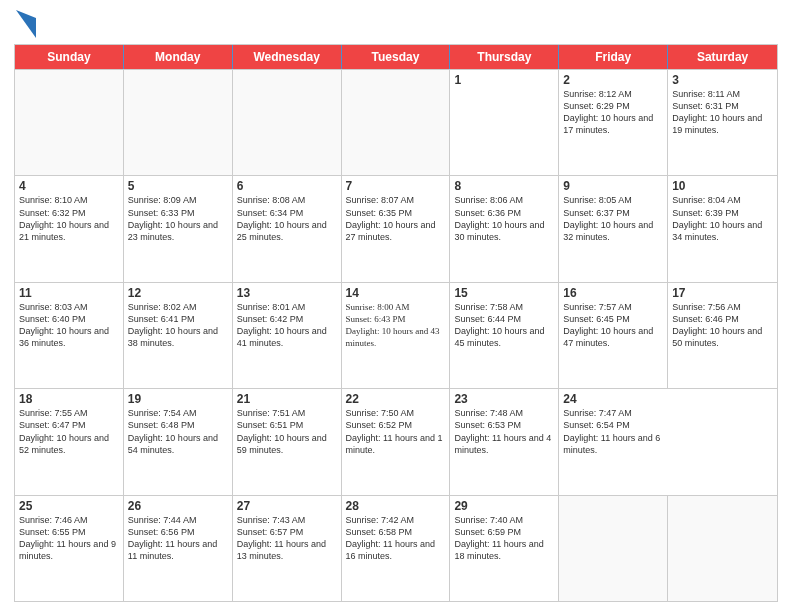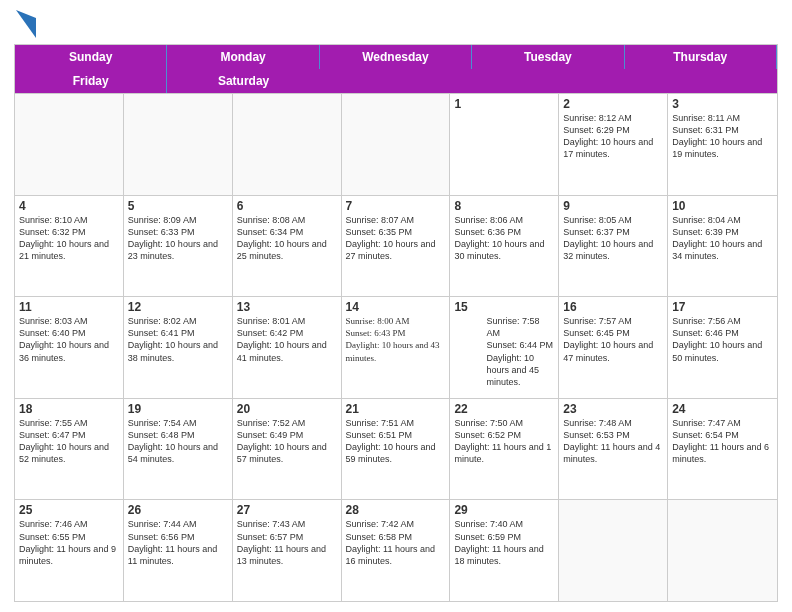--- a/index.html
+++ b/index.html
@@ -63,22 +63,22 @@
       color: #555;
     }
     .calendar {
       flex: 1;
       display: flex;
       flex-direction: column;
       border: 1px solid #ccc;
     }
     .cal-header-row {
       display: grid;
-      grid-template-columns: repeat(5, 1fr);
-      background: #a21caf;
+      grid-template-columns: repeat(7, 1fr);
+      background: #ef4444;
     }
     .cal-header-cell {
       color: #fff;
       font-size: 12px;
       font-weight: bold;
       text-align: center;
       padding: 5px 2px;
       border-right: 1px solid #4a90d0;
     }
     .cal-header-cell:last-child {
@@ -239,21 +239,21 @@
 Daylight: 10 hours and 41 minutes.</div>
           </div>
           <div class="cal-cell">
             <div class="day-num">14</div>
             <div class="day-info" style="white-space: pre-line; font-family: Liberation Serif, serif;">Sunrise: 8:00 AM
 Sunset: 6:43 PM
 Daylight: 10 hours and 43 minutes.</div>
           </div>
           <div class="cal-cell">
             <div class="day-num">15</div>
-            <div class="day-info" style="white-space: pre-line; margin-left: 32px;">Sunrise: 7:58 AM
+            <div class="day-info" style="white-space: pre-line;">Sunrise: 7:58 AM
 Sunset: 6:44 PM
 Daylight: 10 hours and 45 minutes.</div>
           </div>
           <div class="cal-cell">
             <div class="day-num">16</div>
             <div class="day-info" style="white-space: pre-line;">Sunrise: 7:57 AM
 Sunset: 6:45 PM
 Daylight: 10 hours and 47 minutes.</div>
           </div>
           <div class="cal-cell">
@@ -268,26 +268,20 @@
             <div class="day-num">18</div>
             <div class="day-info" style="white-space: pre-line;">Sunrise: 7:55 AM
 Sunset: 6:47 PM
 Daylight: 10 hours and 52 minutes.</div>
           </div>
           <div class="cal-cell">
             <div class="day-num">19</div>
             <div class="day-info" style="white-space: pre-line;">Sunrise: 7:54 AM
 Sunset: 6:48 PM
 Daylight: 10 hours and 54 minutes.</div>
-          </div>
-          <div class="cal-cell">
-            <div class="day-num">20</div>
-            <div class="day-info" style="white-space: pre-line;">Sunrise: 7:52 AM
-Sunset: 6:49 PM
-Daylight: 10 hours and 57 minutes.</div>
           </div>
           <div class="cal-cell">
             <div class="day-num">21</div>
             <div class="day-info" style="white-space: pre-line;">Sunrise: 7:51 AM
 Sunset: 6:51 PM
 Daylight: 10 hours and 59 minutes.</div>
           </div>
           <div class="cal-cell">
             <div class="day-num">22</div>
             <div class="day-info" style="white-space: pre-line;">Sunrise: 7:50 AM

